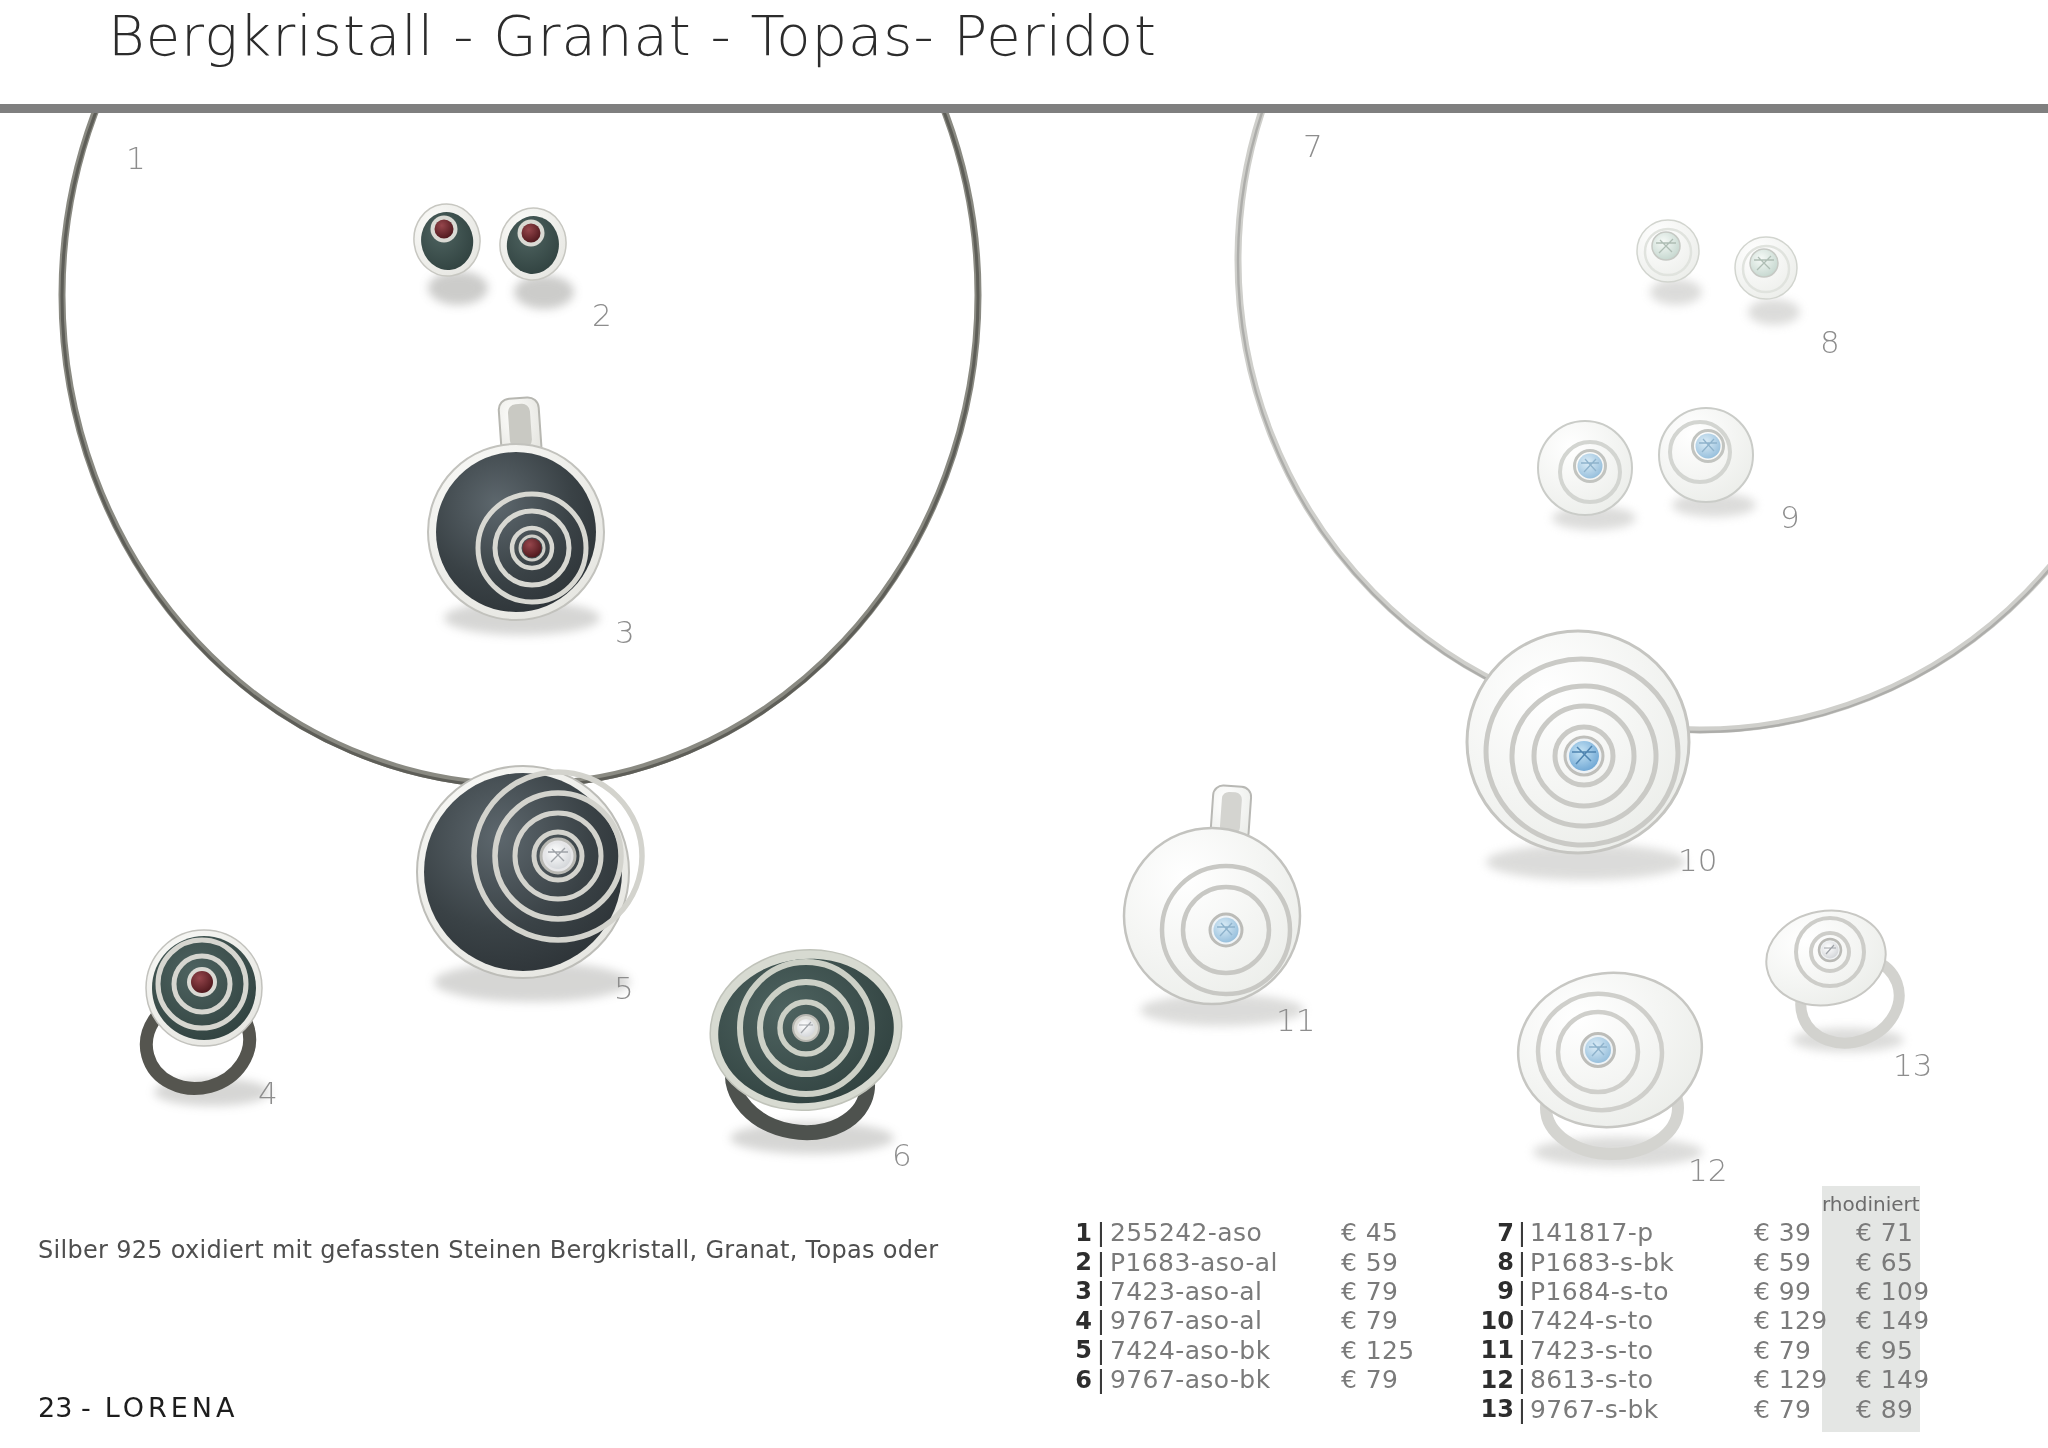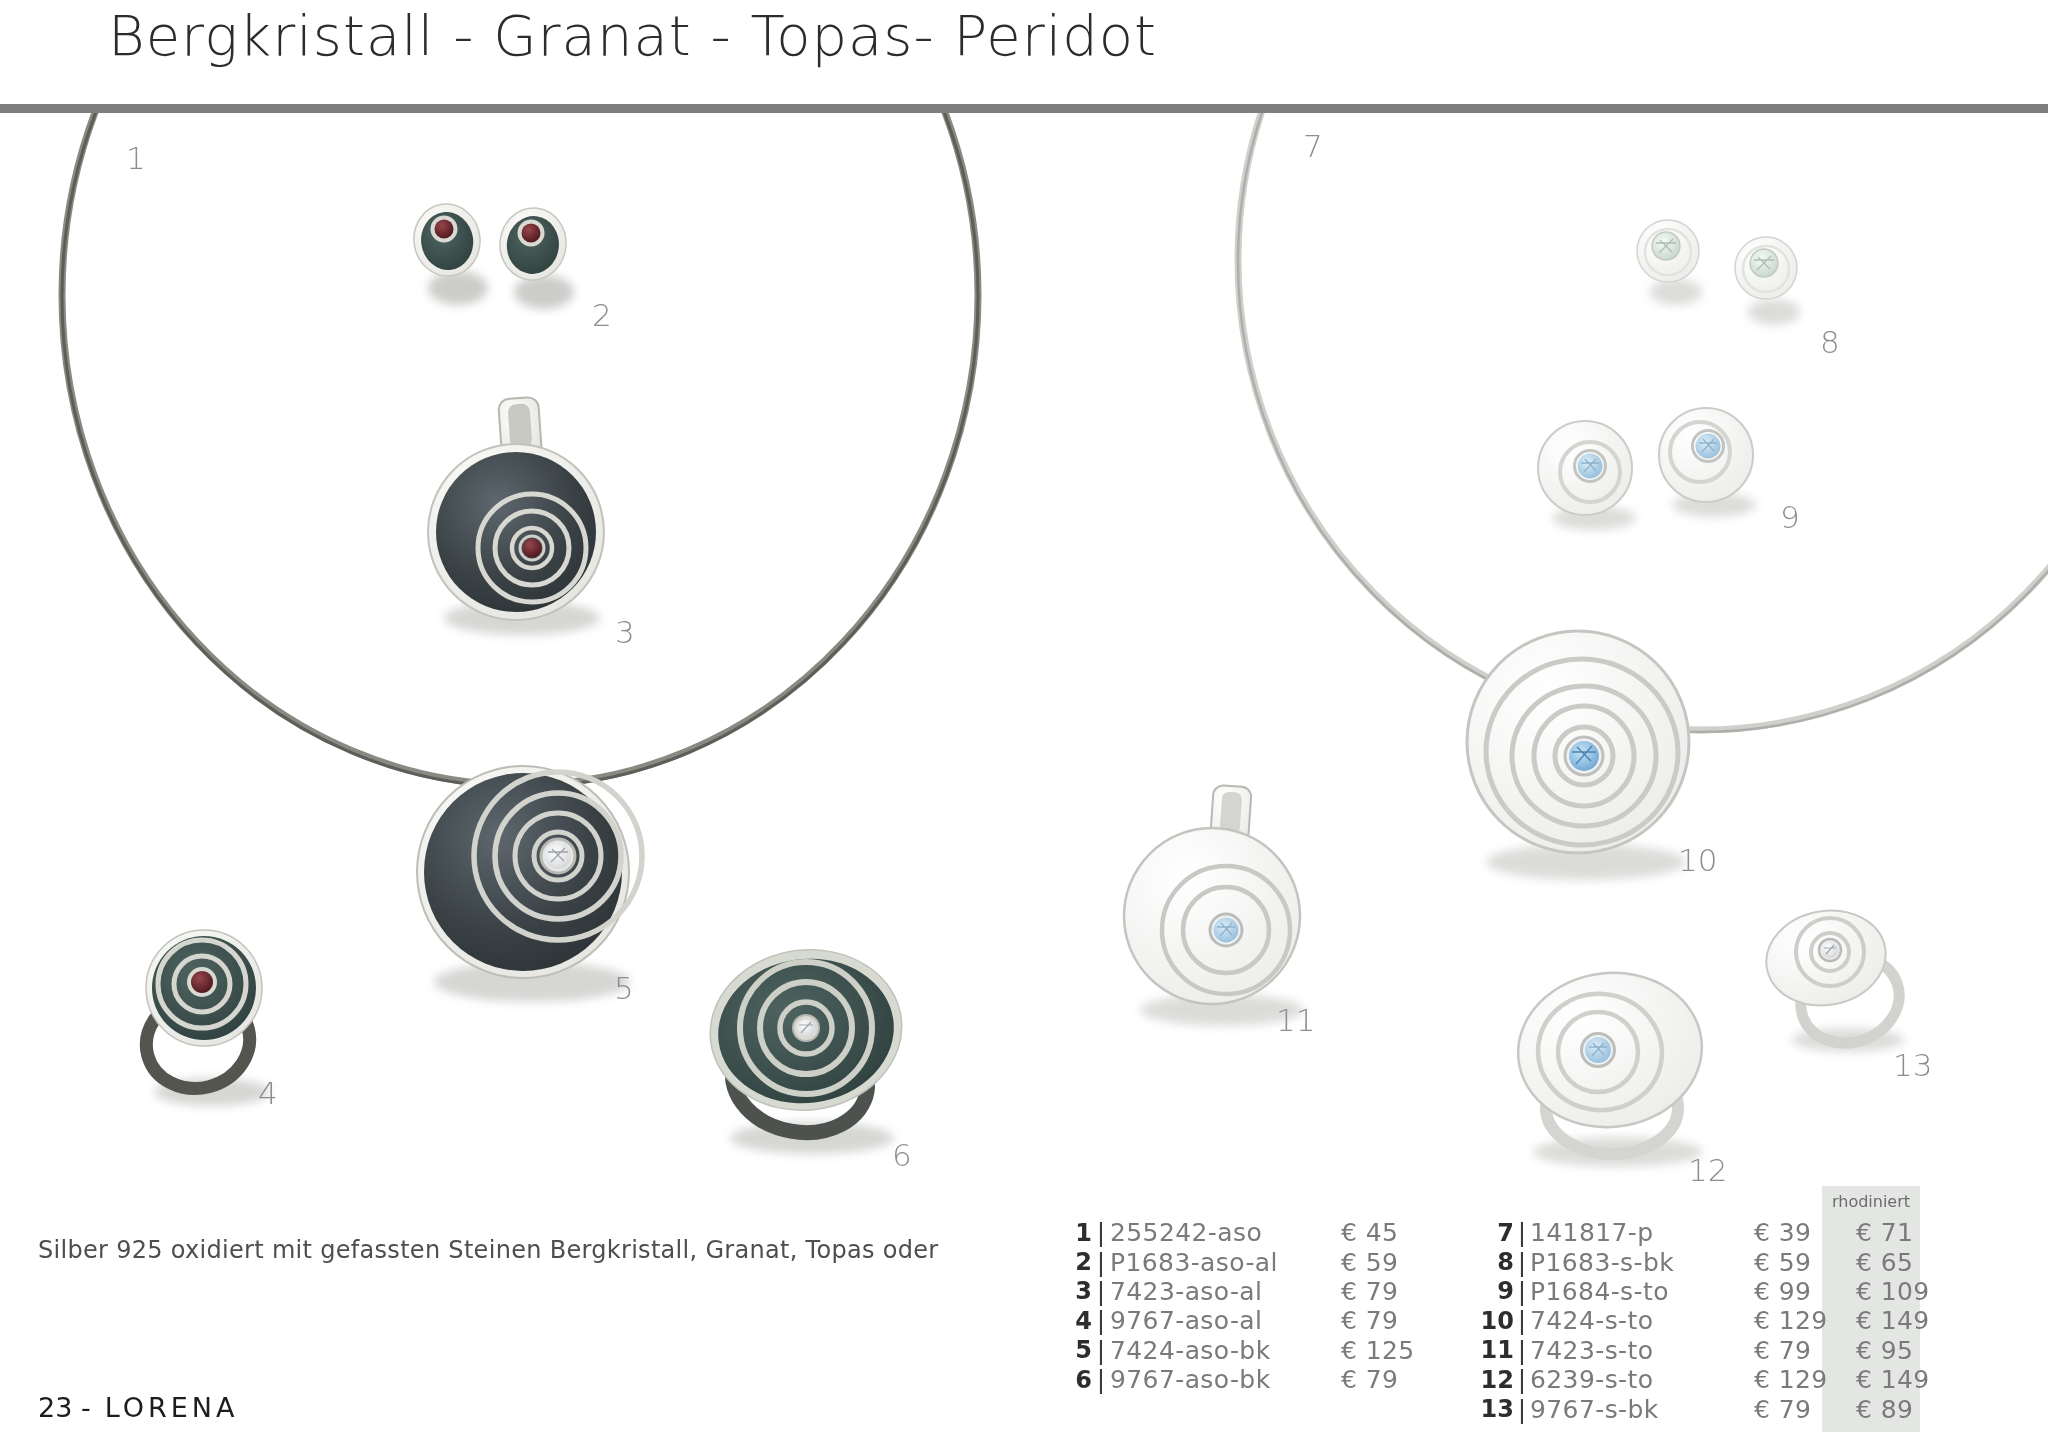--- a/index.html
+++ b/index.html
@@ -22,21 +22,21 @@
   
   .description{position:absolute;left:38px;top:1236px;z-index:4;
                font-size:24px;line-height:29px;color:#4e4e4e;letter-spacing:.3px;}
   .footer{position:absolute;left:38px;top:1392px;z-index:4;font-size:27px;color:#1d1d1d;}
   .footer .brand{letter-spacing:4px;margin-left:14px;}
 
   
   .rhod-band{position:absolute;left:1822px;top:1186px;width:98px;height:246px;
              background:#e4e6e4;z-index:3;}
   .rhod-header{position:absolute;left:1822px;top:1192px;width:98px;z-index:4;
-               text-align:center;font-size:16px;color:#6c6c6c;}
+               font-size:20px;color:#6c6c6c;}
   .price-table{position:absolute;z-index:5;}
   .price-row{display:flex;height:29.4px;align-items:center;font-size:25px;}
   .pr-num{font-weight:700;color:#2d2d2d;text-align:right;font-size:24px;}
   .pr-sep{text-align:center;color:#3a3a3a;font-weight:400;}
   .pr-code{color:#7a7a7a;letter-spacing:.4px;}
   .pr-price{color:#7a7a7a;letter-spacing:.4px;}
   #left-table{left:1066px;top:1218px;}
   #left-table .pr-num{width:26px;}
   #left-table .pr-sep{width:18px;}
   #left-table .pr-code{width:231px;}
@@ -383,21 +383,21 @@
       <span class="pr-num">11</span>
       <span class="pr-sep">|</span>
       <span class="pr-code">7423-s-to</span>
       <span class="pr-price">€ 79</span>
       <span class="pr-price2">€ 95</span>
     </div>
 
     <div class="price-row">
       <span class="pr-num">12</span>
       <span class="pr-sep">|</span>
-      <span class="pr-code">6239-s-to</span>
+      <span class="pr-code">8613-s-to</span>
       <span class="pr-price">€ 129</span>
       <span class="pr-price2">€ 149</span>
     </div>
 
     <div class="price-row">
       <span class="pr-num">13</span>
       <span class="pr-sep">|</span>
       <span class="pr-code">9767-s-bk</span>
       <span class="pr-price">€ 79</span>
       <span class="pr-price2">€ 89</span>

